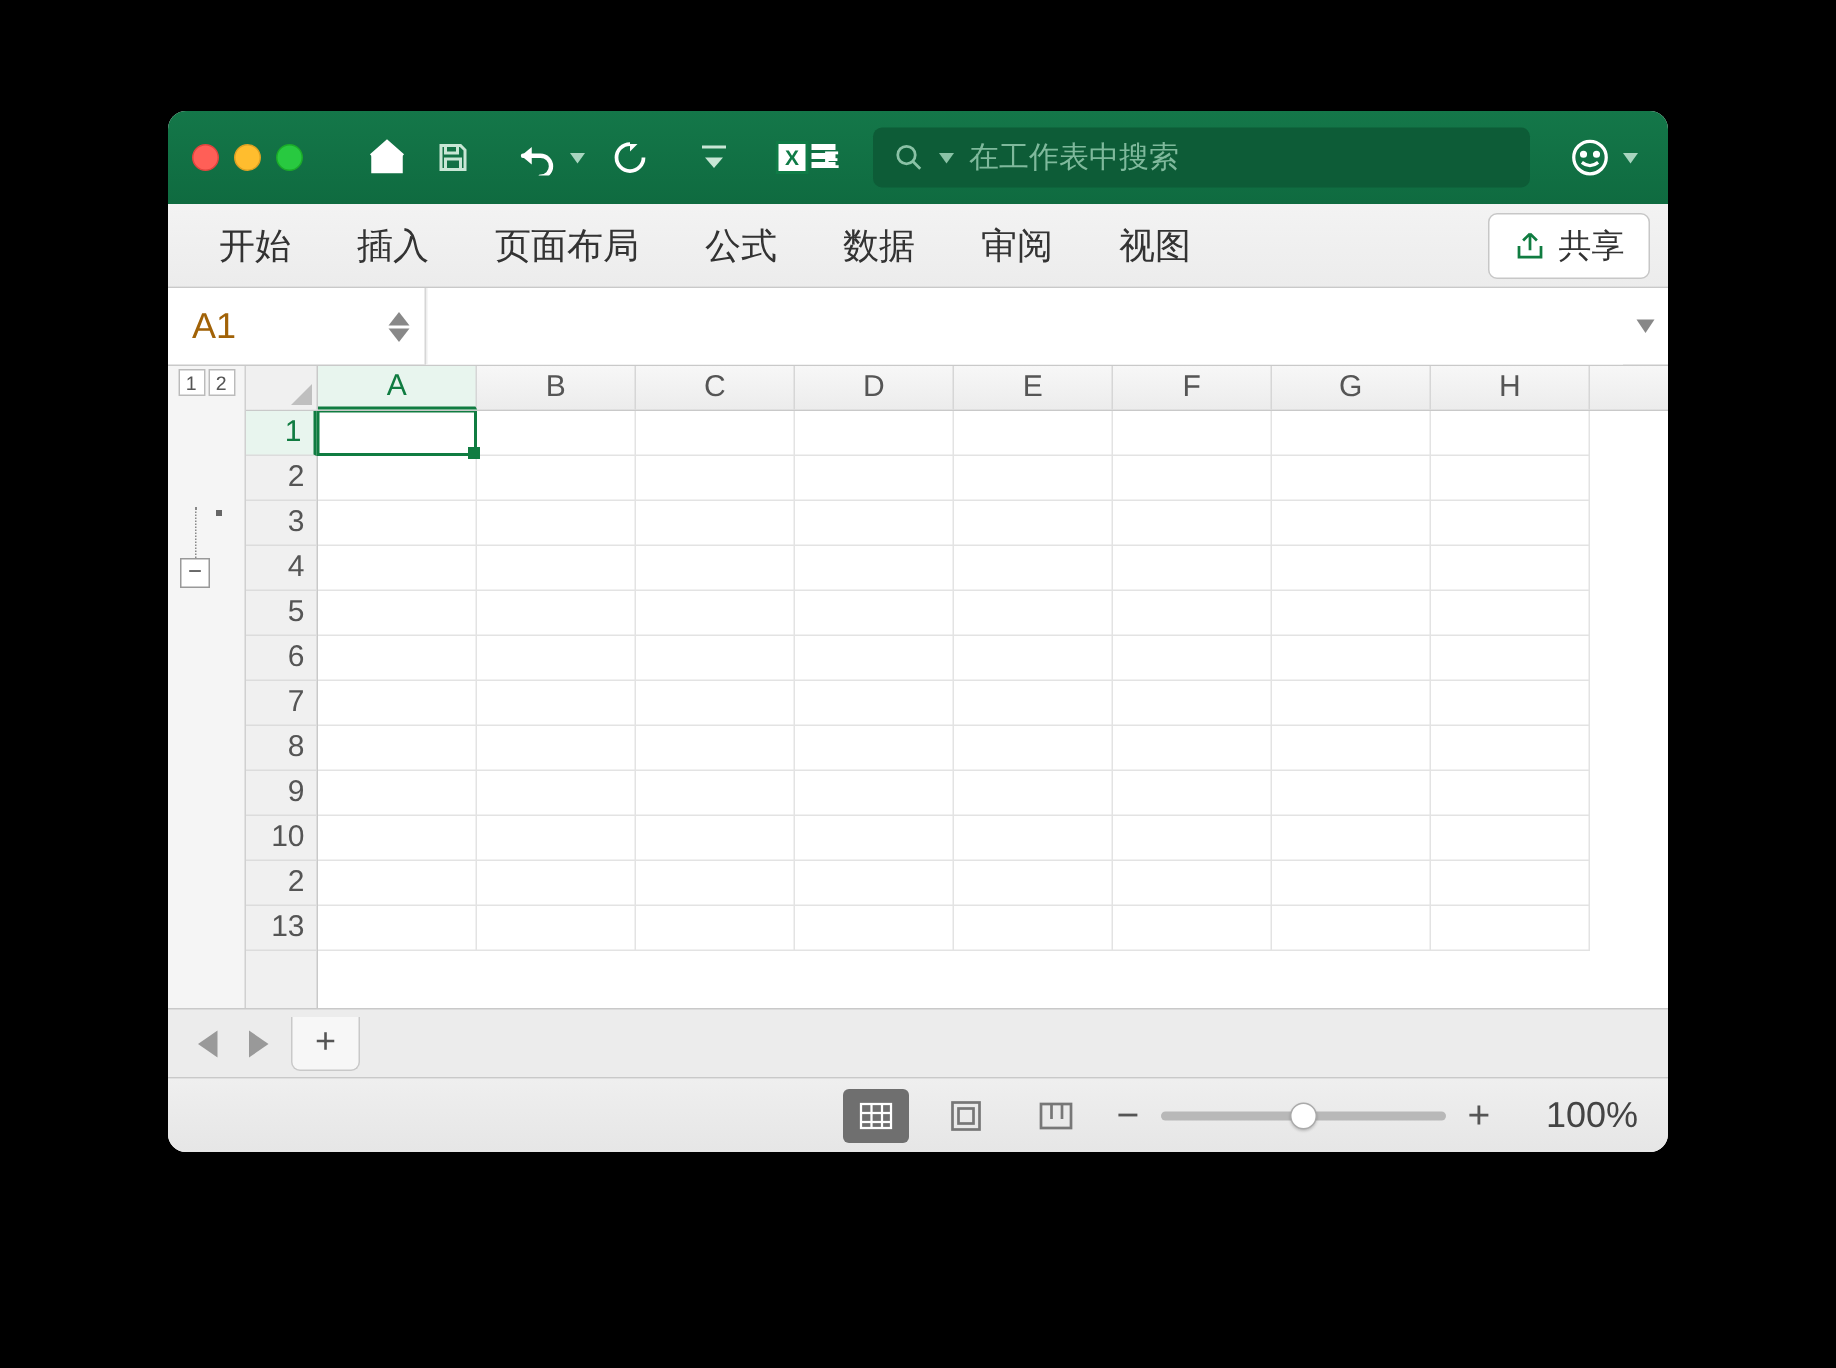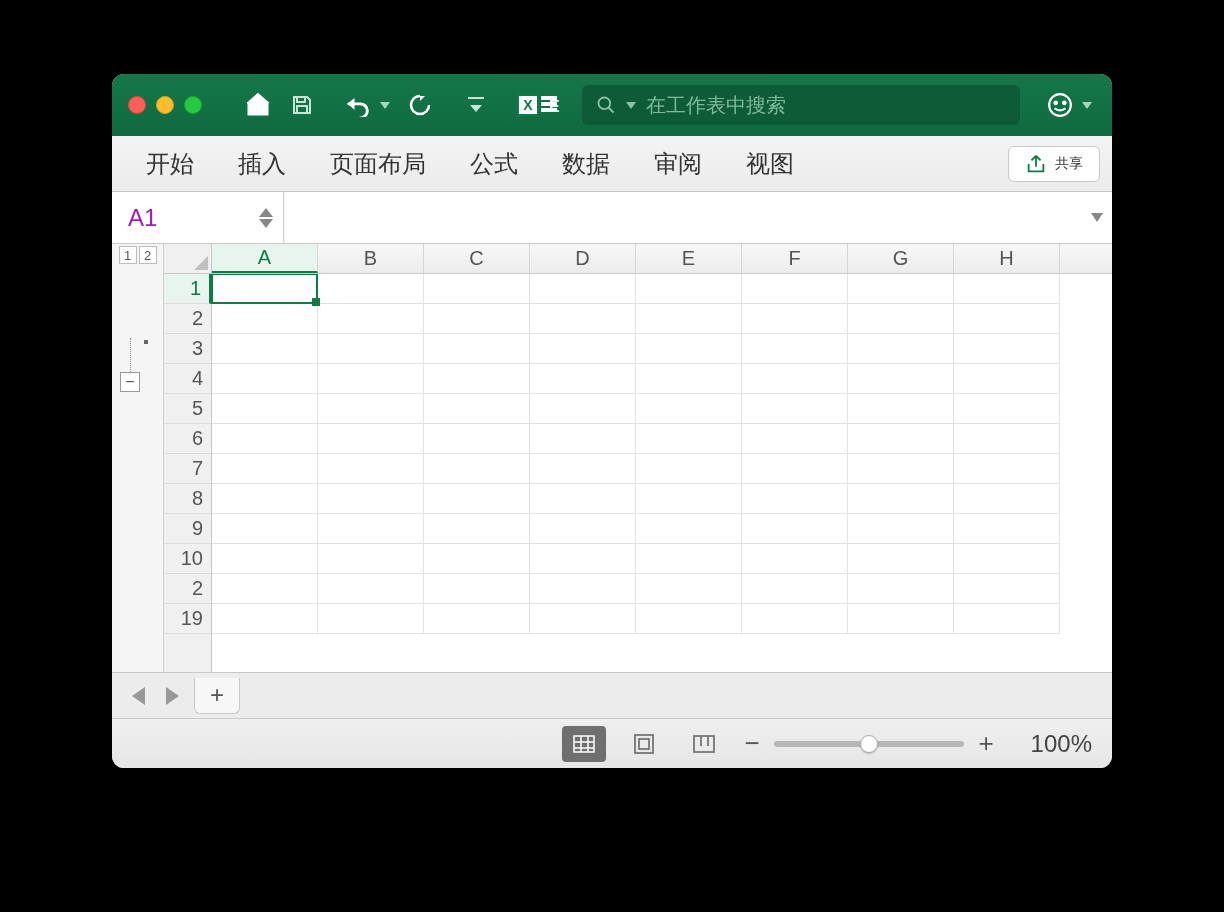--- a/index.html
+++ b/index.html
@@ -93,41 +93,41 @@
   .ribbon-spacer { flex: 1; }
   .share-btn {
     border: 1px solid #c7c7c7;
     border-radius: 6px;
     background: #fff;
     padding: 6px 16px;
     display: flex;
     align-items: center;
     gap: 8px;
     color: #107c41;
-    font-size: 14px;
+    font-size: 22px;
   }
   .share-btn span.txt { color: #333; }
 
   
   .formula-bar {
     height: 52px;
     background: #fff;
     border-bottom: 1px solid #c9c9c9;
     display: flex;
     align-items: stretch;
   }
   .namebox {
     width: 172px;
     border-right: 1px solid #d6d6d6;
     display: flex;
     align-items: center;
     padding: 0 10px 0 16px;
     position: relative;
   }
-  .namebox-text { font-size: 24px; color: #a21caf; flex: 1; }
+  .namebox-text { font-size: 24px; color: #a16207; flex: 1; }
   .namebox-arrows {
     display: flex; flex-direction: column; gap: 2px;
   }
   .namebox-arrows div {
     width: 0; height: 0;
     border-left: 7px solid transparent;
     border-right: 7px solid transparent;
   }
   .namebox-arrows .up { border-bottom: 9px solid #888; }
   .namebox-arrows .down { border-top: 9px solid #888; }
@@ -372,21 +372,21 @@
             <div class="row-h">2</div>
             <div class="row-h">3</div>
             <div class="row-h">4</div>
             <div class="row-h">5</div>
             <div class="row-h">6</div>
             <div class="row-h">7</div>
             <div class="row-h">8</div>
             <div class="row-h">9</div>
             <div class="row-h">10</div>
             <div class="row-h">2</div>
-            <div class="row-h">19</div>
+            <div class="row-h">13</div>
           </div>
         <div class="cells" id="cells">
 
         <div class="cell-row">
               <div class="cell" style="width: 106px;"></div>
               <div class="cell" style="width: 106px;"></div>
               <div class="cell" style="width: 106px;"></div>
               <div class="cell" style="width: 106px;"></div>
               <div class="cell" style="width: 106px;"></div>
               <div class="cell" style="width: 106px;"></div>

